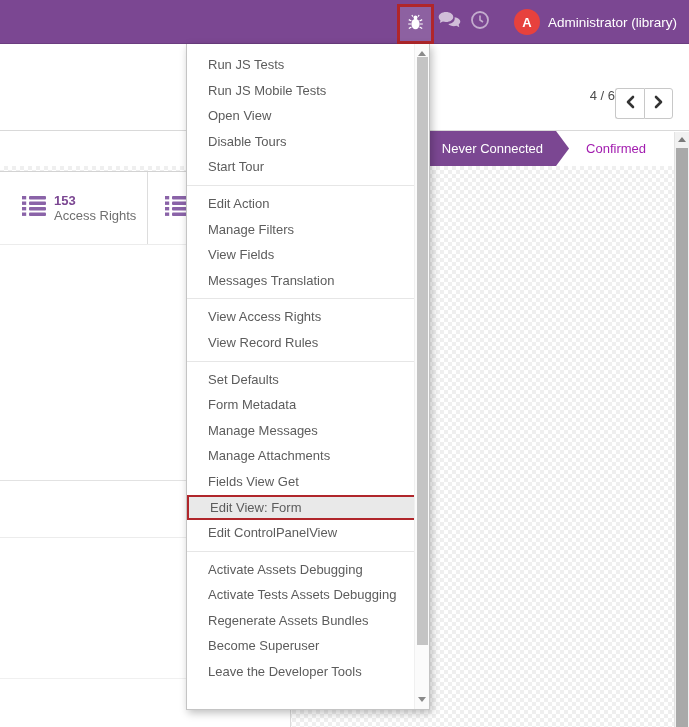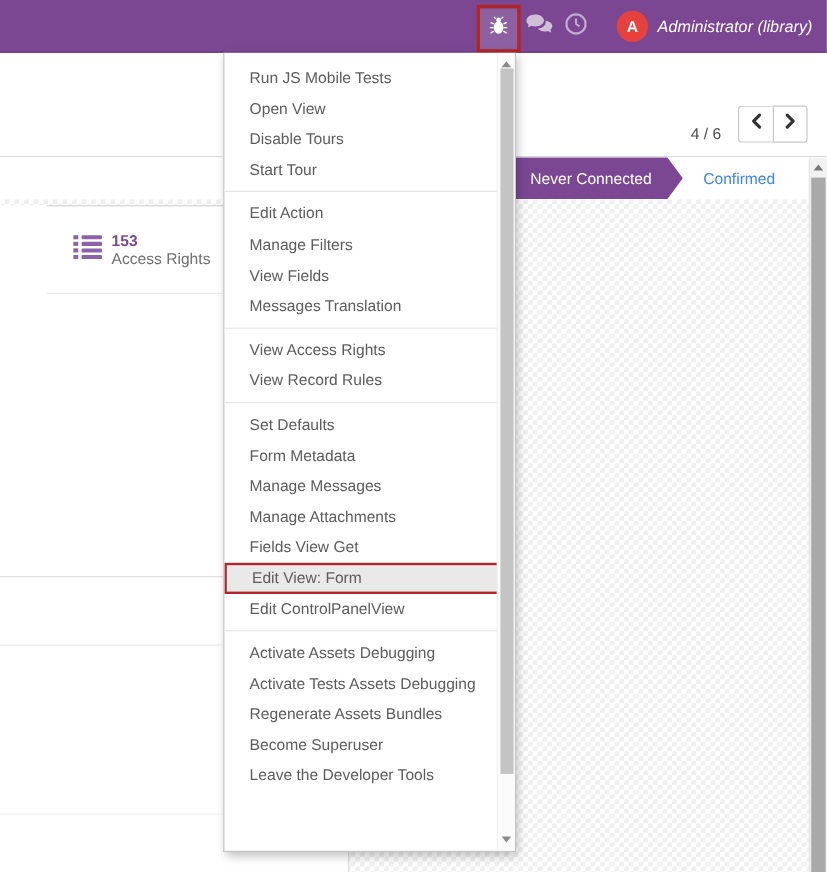--- a/index.html
+++ b/index.html
@@ -11,56 +11,56 @@
     background:#7b4792; border-bottom:1px solid #6b3d80; z-index:5; }
   .debug-box { position:absolute; left:397px; top:4px; width:37px; height:40px;
     background:rgba(255,255,255,0.14); border:3px solid #b0262b;
     display:flex; align-items:center; justify-content:center; cursor:pointer; }
   .nav-icon-btn { position:absolute; top:0; height:44px; display:flex;
     align-items:center; justify-content:center; cursor:pointer; }
   .avatar { position:absolute; left:514px; top:9px; width:26px; height:26px;
     border-radius:50%; background:#e7413d; color:#fff; font-size:13px; font-weight:bold;
     display:flex; align-items:center; justify-content:center; }
   .user-label { position:absolute; left:548px; top:0; height:44px; display:flex;
-    align-items:center; color:#ffffff; font-size:13.5px;font-style:italic; }
+    align-items:center; color:#ffffff; font-size:13.5px; }
 
   
   .control-panel { position:absolute; left:0; top:44px; width:689px; height:87px;
     background:#fff; border-bottom:1px solid #d9d9d9; }
   .pager { position:absolute; right:16px; top:88px; height:31px;
-    display:flex; align-items:flex-end; gap:14px; }
+    display:flex; align-items:flex-start; }
   .pager-value { color:#4c4c4c; font-size:13px; }
   .btn-group { display:flex; }
   .pager-btn { width:29px; height:31px; background:#fff; border:1px solid #c8c8c8;
     display:flex; align-items:center; justify-content:center; cursor:pointer; }
   .pager-btn.prev { border-radius:3px 0 0 3px; border-right:none; }
   .pager-btn.next { border-radius:0 3px 3px 0; }
 
   
   .statusbar { position:absolute; left:0; top:131px; width:674px; height:35px;
     background:#fff; display:flex; justify-content:flex-end; align-items:stretch;padding-left:32px; }
   .stage { font-size:13px; display:flex; align-items:center; cursor:pointer; }
   .stage.active { background:#7b4792; color:#fff; padding:0 26px 0 15px;
     clip-path:polygon(0 0, calc(100% - 13px) 0, 100% 50%, calc(100% - 13px) 100%, 0 100%);
     margin-right:3px; }
-  .stage.inactive { color:#3b82f6; padding:0 14px; margin-right:14px; }
+  .stage.inactive { color:#a21caf; padding:0 14px; margin-right:14px; }
 
   
   .main-bg { position:absolute; left:0; top:166px; width:674px; height:561px;
     background-color:#fff;
     background-image:
       linear-gradient(45deg,#efefef 25%,transparent 25%,transparent 75%,#efefef 75%),
       linear-gradient(45deg,#efefef 25%,transparent 25%,transparent 75%,#efefef 75%);
     background-size:8px 8px; background-position:0 0,4px 4px; }
 
   
   .sheet { position:absolute; left:0; top:171px; width:291px; height:556px;
     background:#fff; border-right:1px solid #dcdcdc; }
   .button-box { position:absolute; left:0; top:0; width:100%; height:74px;
-    border-top:1px solid #d3d3d3; border-bottom:1px solid #ececec; display:flex;margin-left:39px; }
+    border-top:1px solid #d3d3d3; border-bottom:1px solid #ececec; display:flex; }
   .stat-button { display:flex; align-items:center; gap:8px; cursor:pointer;
     padding-left:22px; }
   .stat-button:first-child { width:148px; border-right:1px solid #ddd; }
   .stat-button:last-child { flex:1; padding-left:17px; }
   .stat-text { display:flex; flex-direction:column; line-height:15px; }
   .stat-value { color:#7b4792; font-size:13px; font-weight:bold; }
   .stat-label { color:#6f6f6f; font-size:13px; }
   .sheet-line { position:absolute; left:0; width:100%; height:1px; }
 
   
@@ -197,20 +197,21 @@
 
 <div class="page-scrollbar">
   <div class="sb-arrow" style="top:0;">
     <span class="tri-up"></span>
   </div>
   <div class="page-thumb"></div>
 </div>
 
 <div class="dropdown">
   <div class="menu">
+      <div class="menu-item">Run JS Tests</div>
       <div class="menu-item">Run JS Mobile Tests</div>
       <div class="menu-item">Open View</div>
       <div class="menu-item">Disable Tours</div>
       <div class="menu-item">Start Tour</div>
       <div class="menu-divider"></div>
       <div class="menu-item">Edit Action</div>
       <div class="menu-item">Manage Filters</div>
       <div class="menu-item">View Fields</div>
       <div class="menu-item">Messages Translation</div>
       <div class="menu-divider"></div>

